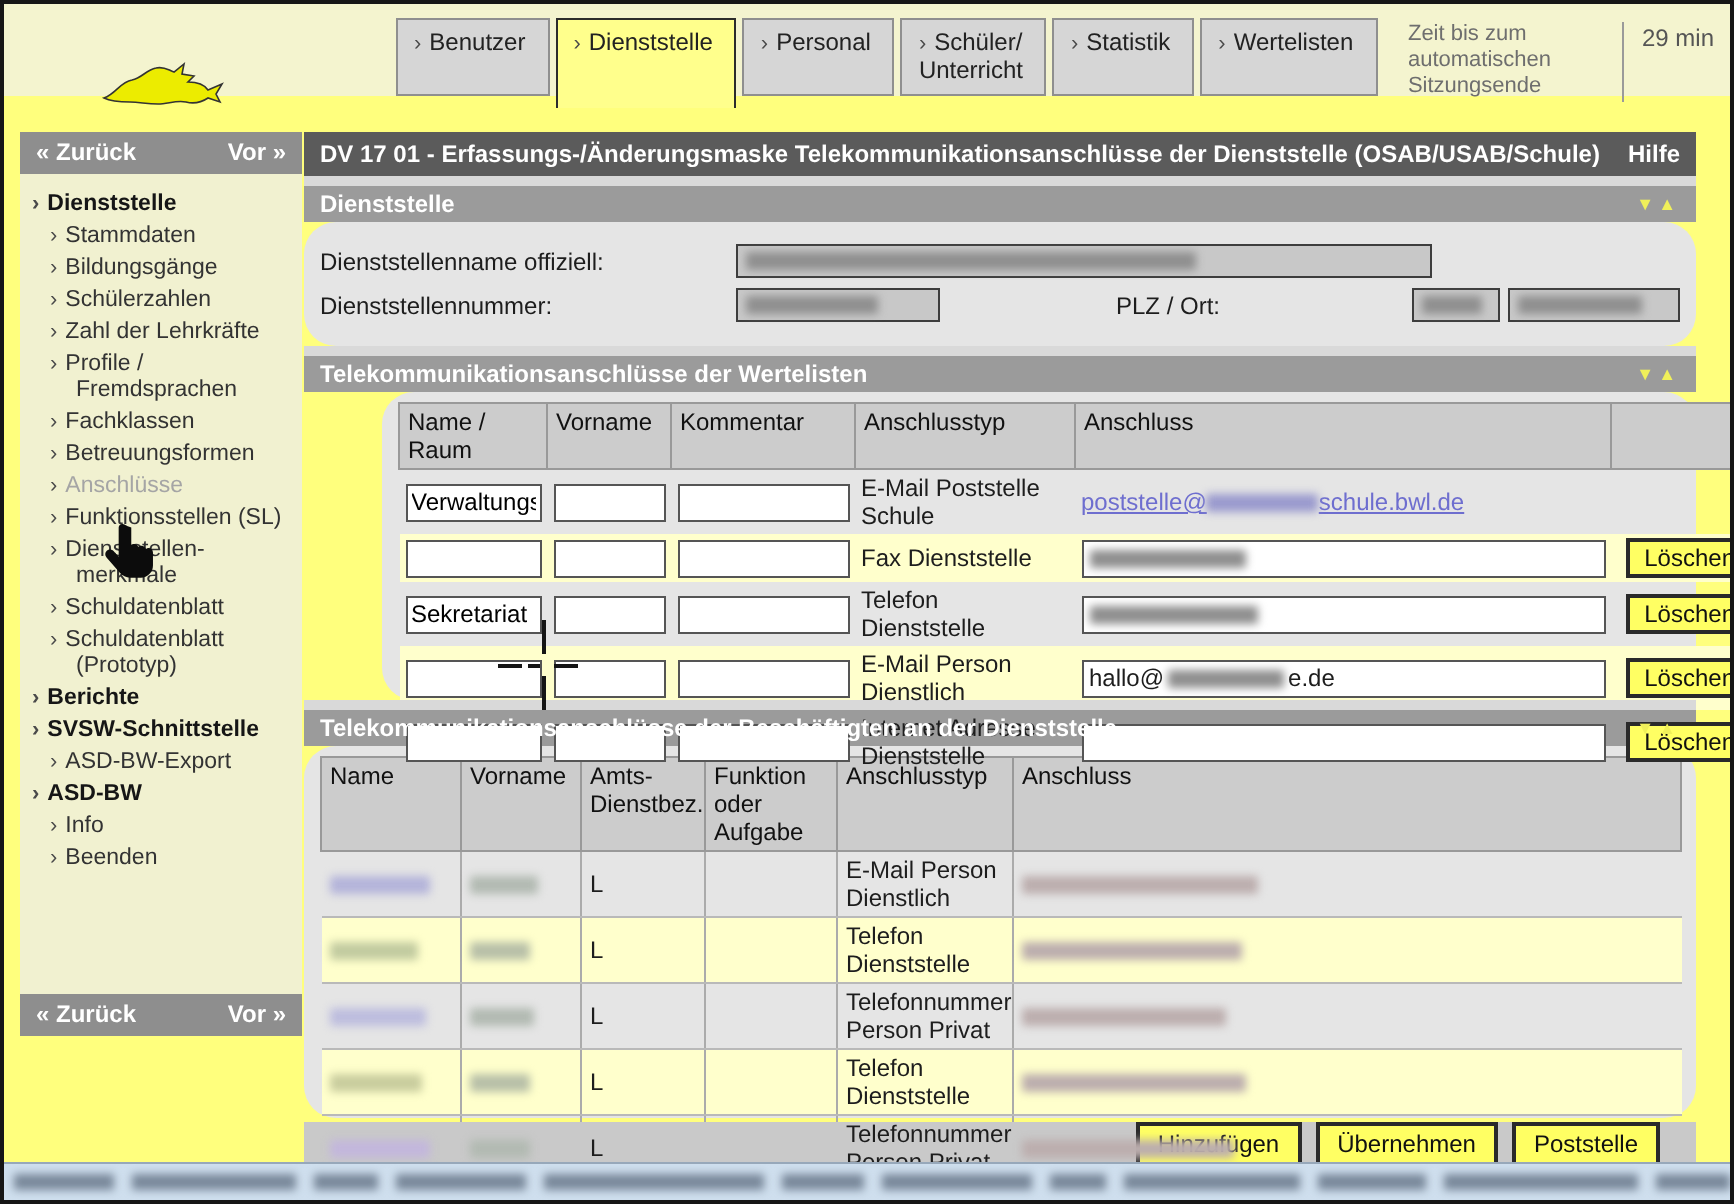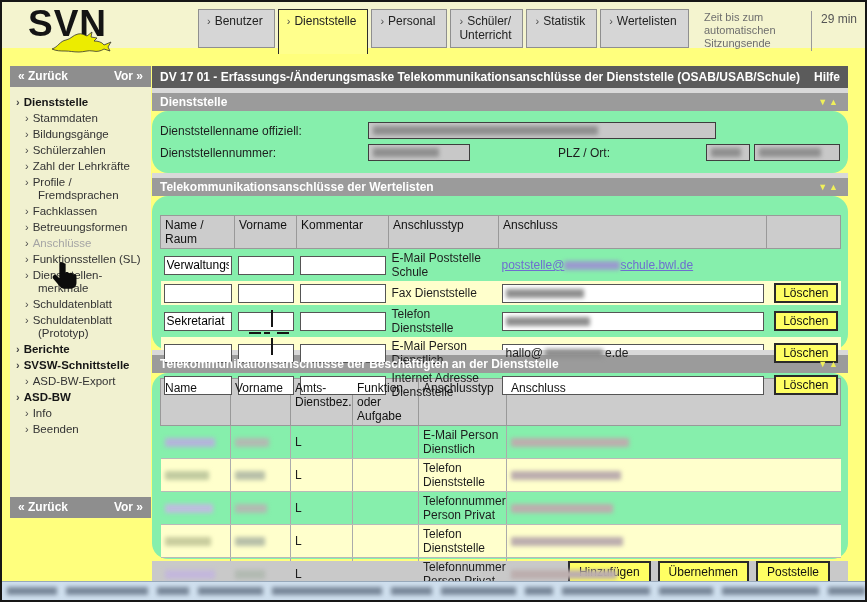--- a/index.html
+++ b/index.html
@@ -33,21 +33,21 @@
   .si.active { color:#a5a5a5; }
 
   
   .main { position:absolute; left:150px; top:64px; width:696px; }
   .mtitle { height:22px; background:#5b5b5b; color:#fff; display:flex; justify-content:space-between;
             align-items:center; padding:0 8px; font-size:12px; font-weight:bold; }
   .gap { height:5px; background:#d9d9d9; }
   .shead { height:18px; background:#9b9b9b; color:#fff; font-weight:bold; font-size:12px;
            display:flex; justify-content:space-between; align-items:center; padding:0 8px; }
   .tri { color:#f0f05a; font-size:9px; letter-spacing:2px; cursor:default; }
-  .panel { background:#86efac; padding:6px 8px;border-radius:16px; }
+  .panel { background:#e5e5e5; padding:6px 8px;border-radius:16px; }
 
   .frow { display:flex; align-items:center; margin:5px 0; font-size:12px; color:#1d1d1d; }
   .flabel { width:208px; }
   .ro { background:#c8c8c8; border:1px solid #3d3d3d; height:17px; display:flex; align-items:center; padding:0 4px; }
   .rx { display:inline-block; height:9px; background:#8f8f8f; filter:blur(2px); border-radius:1px; vertical-align:middle; }
 
   table { border-collapse:collapse; table-layout:fixed; width:680px; font-size:12px; color:#1d1d1d; }
   th { background:#ccc; border:1px solid #999; font-weight:normal; text-align:left; vertical-align:top;
        padding:2px 4px; white-space:pre-line; color:#111; }
   .t1 td { padding:2px 3px; vertical-align:middle; }
@@ -71,21 +71,20 @@
   .statusbar { position:absolute; left:0; bottom:0; width:100%; height:19px; background:#cfdfee;
                border-top:1px solid #97a8ba; display:flex; align-items:center; gap:9px; padding-left:5px; overflow:hidden; }
   .sb { display:inline-block; height:8px; background:#79889a; filter:blur(2px); }
 </style>
 </head>
 <body>
 
 <div class="screen">
   <div class="topband"></div>
 
-  <div class="logo">SVN</div>
   <div class="lion">
     <svg width="66" height="24" viewBox="0 0 66 24">
       <path d="M4 20 c6-2 8-8 14-9 5-1 7-5 12-6 4-1 6 1 9 2 l5-4 -1 5 6 1 -3 3 c4 0 8 1 10 4 l7-3 -3 5 2 4 -6-2 c-3 2-7 3-11 2 -5-1-9 1-14 1 -6 0-9-1-14-1 -4 0-9 0-13-2z" fill="#ecec00" stroke="#333" stroke-width="0.8"></path>
     </svg>
   </div>
 
   <div class="tabs">
     <div class="tab"><span class="chev">›</span><span>Benutzer</span></div>
     <div class="tab active"><span class="chev">›</span><span>Dienststelle</span></div>
     <div class="tab"><span class="chev">›</span><span>Personal</span></div>
@@ -168,21 +167,21 @@
             </span>
         </span>
       </div>
     </div>
     <div class="gap"></div>
 
     <div class="shead">
       <span>Telekommunikationsanschlüsse der Wertelisten</span>
       <span class="tri"><span>▼</span><span>▲</span></span>
     </div>
-    <div class="panel" style="height:154px; padding-top:19px;">
+    <div class="panel" style="height:154px; padding-top:5px;margin-left:39px;">
       <table class="t1">
         <colgroup>
             <col style="width:74px">
             <col style="width:62px">
             <col style="width:92px">
             <col style="width:110px">
             <col style="width:268px">
             <col style="width:74px">
           </colgroup>
         <tbody>

